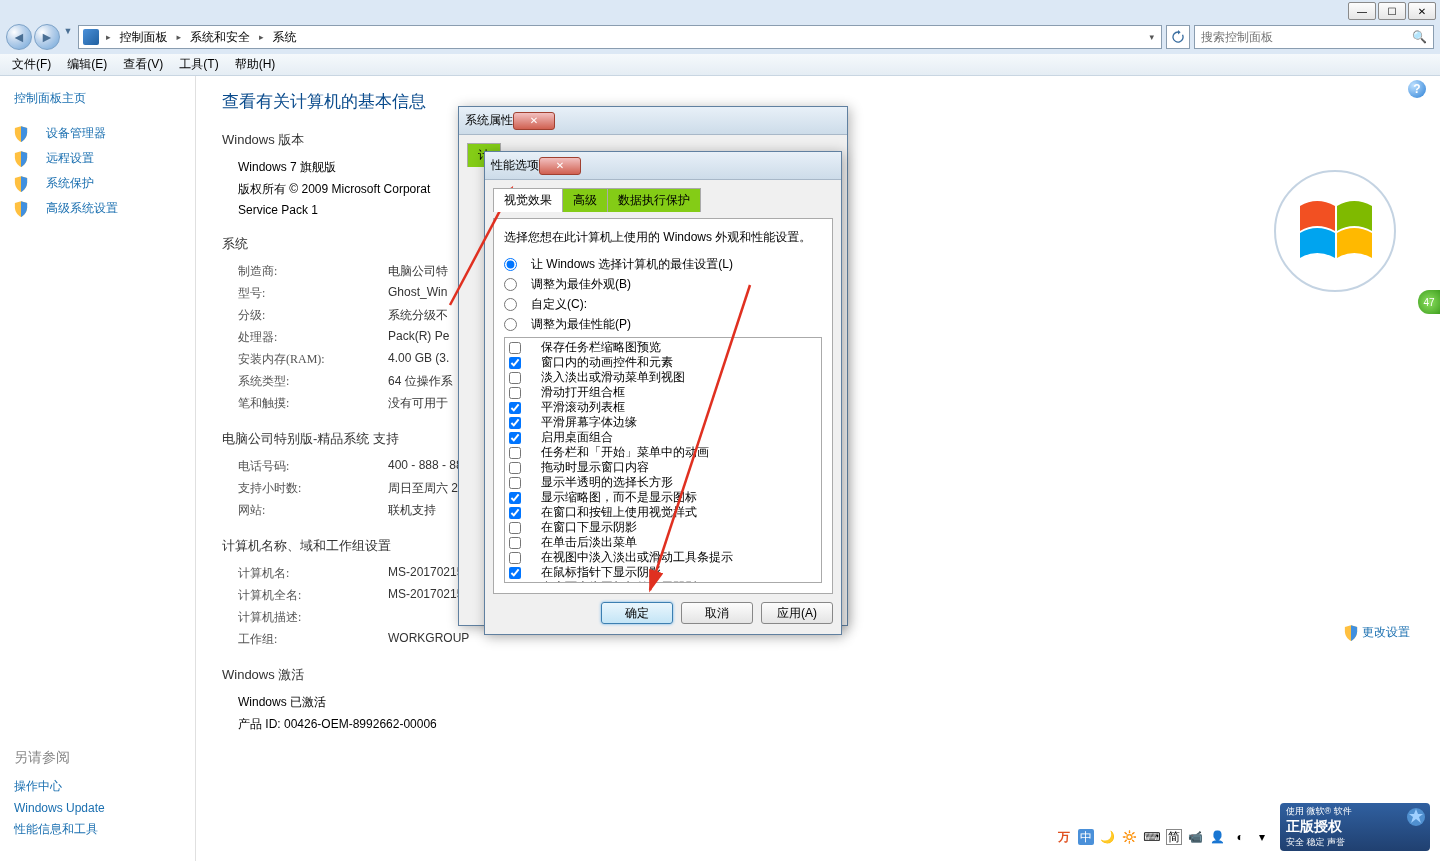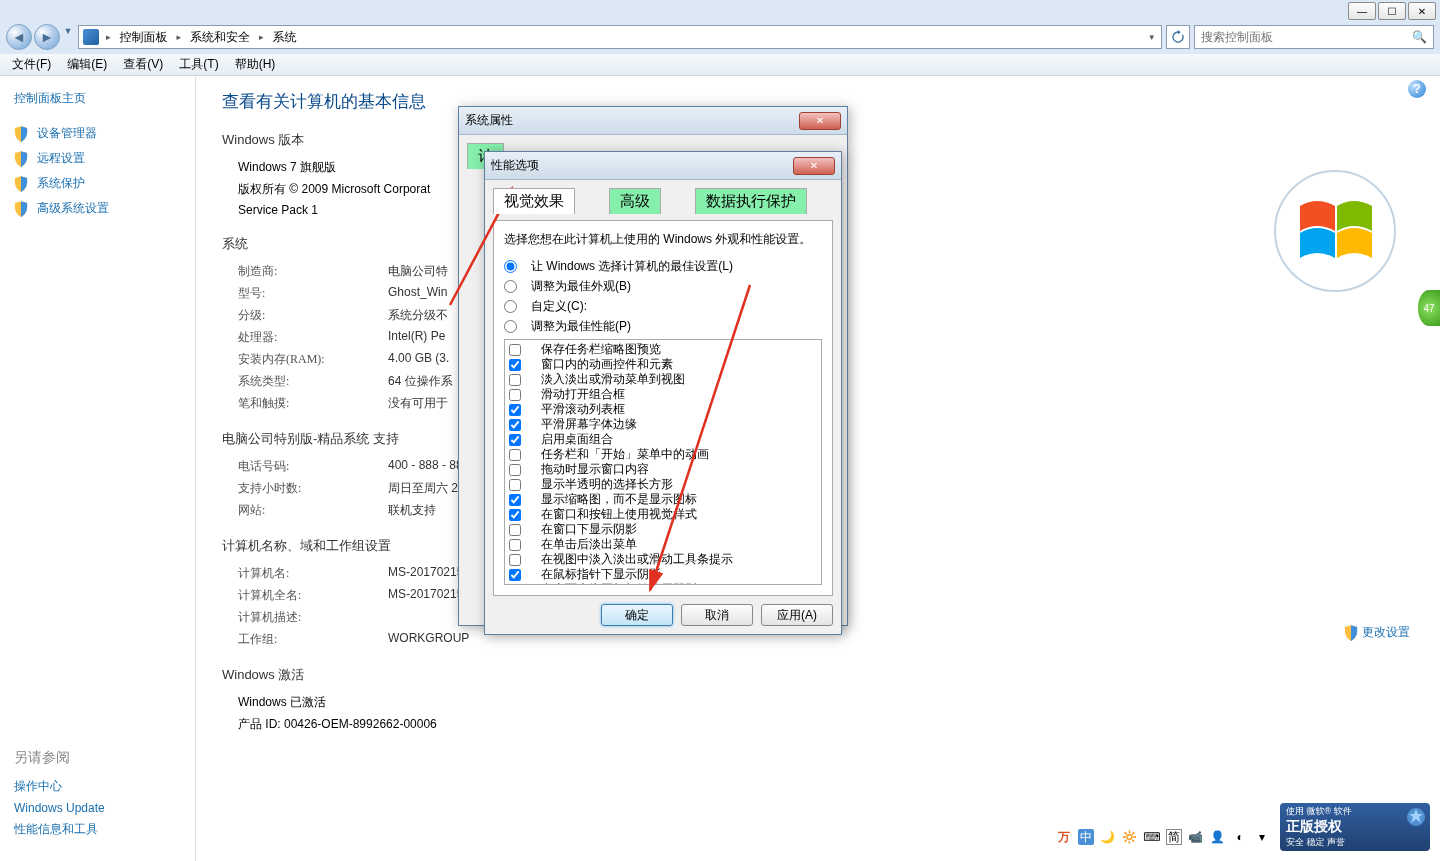--- a/index.html
+++ b/index.html
@@ -24,59 +24,59 @@
 .search-icon { color:#5a7da0; font-size:12px; margin-left:4px;}
 
 
 .menu-bar { position:absolute; top:54px; left:0; right:0; height:22px; background:linear-gradient(#f5f9fc,#e5edf4); border-bottom:1px solid #c9d6e2; display:flex; align-items:center; padding:0 4px;}
 .menu-item { padding:2px 8px; }
 
 
 .main { position:absolute; top:76px; left:0; right:0; bottom:0; background:#fff; display:flex; }
 .sidebar { width:196px; padding:14px 0 14px 14px; border-right:1px solid #e0e0e0; background:#fff;}
 .sidebar h4 { font-size:12px; font-weight:normal; color:#1a6fb0; margin-bottom:14px; }
-.side-link { display:flex; align-items:center; gap:9px; padding:4px 0; color:#1a6fb0; cursor:pointer;}
+.side-link { display:flex; align-items:center; gap:18px; padding:4px 0; color:#1a6fb0; cursor:pointer;}
 .shield { width:14px;height:16px; }
 .shield svg { width:100%;height:100%;}
 .side-section2 { position:absolute; bottom:20px; left:14px;}
 .side-section2 .hdr { color:#888; font-size:14px; margin-bottom:8px;}
 .side-section2 .lnk { color:#1a6fb0; padding:3px 0;}
 
 .content { flex:1; padding:14px 26px; position:relative; overflow:hidden;}
 .page-title { color:#0a4b8c; font-size:17px; margin-bottom:16px;}
 .section-hdr { font-size:13px; margin:18px 0 10px 0; color:#333;}
 .row { display:flex; margin:5px 0 5px 16px; font-size:12px;}
 .row .lbl { width:150px; color:#555;font-family:Liberation Serif, serif;}
 .row .val { color:#333; }
 .link-txt { color:#1a6fb0; }
 .win-logo { position:absolute; top:90px; right:40px; width:130px;height:130px;}
 
 
 .dialog { position:absolute; background:#f0f0f0; border:1px solid #6080a0; box-shadow:2px 2px 12px rgba(0,0,0,.3);}
-.dlg-titlebar { height:28px; background:linear-gradient(#e8f0f8,#cddce9); display:flex;align-items:center;justify-content:space-between;padding:0 6px; border-bottom:1px solid #a8b8c8;}
+.dlg-titlebar { height:28px; background:linear-gradient(#e8f0f8,#cddce9); display:flex;align-items:center;justify-content:flex-start;padding:0 6px; border-bottom:1px solid #a8b8c8;}
 .dlg-title { font-size:12px;}
 .dlg-close { width:42px;height:18px;border-radius:3px;background:linear-gradient(#f2c0c0,#d06050);border:1px solid #a04030;color:#fff;display:flex;align-items:center;justify-content:center;font-size:10px;}
 .dlg-body { padding:8px;}
-.tab-strip { display:flex; margin-bottom:6px; font-size:15px;gap:35px;}
-.tab { padding:3px 10px; border:1px solid #aaa; background:#86efac; margin-right:-1px; border-bottom:none;}
+.tab-strip { display:flex; margin-bottom:6px; font-size:12px;}
+.tab { padding:3px 10px; border:1px solid #aaa; background:#84cc16; margin-right:-1px; border-bottom:none;}
 .tab.active { background:#fff; position:relative; z-index:2;}
 .tab-page { background:#fff; border:1px solid #aaa; padding:10px;}
 .radio-row { display:flex;align-items:center;gap:14px;margin:3px 0;font-size:12px;}
 .radio-row input { margin:0;}
 .check-list { border:1px solid #aaa; padding:2px 4px; margin-top:4px; height:246px; overflow:hidden;}
 .check-row { display:flex;align-items:center;gap:20px;font-size:12px; line-height:15px;}
 .check-row input { margin:0; width:12px;height:12px;}
 .dlg-buttons { display:flex; justify-content:flex-end; gap:8px; margin-top:8px;}
 .dlg-buttons button { width:72px;height:22px;font-size:12px;border:1px solid #888;border-radius:3px;background:linear-gradient(#fdfdfd,#e4e4e4);}
 .dlg-buttons button.primary { border:1px solid #3c7fb1; box-shadow:0 0 3px #66afe9; background:linear-gradient(#eaf6fd,#c4e5f6);}
 
 .arrow { position:absolute; pointer-events:none;}
 .change-settings { position:absolute; right:30px; top:548px; display:flex;align-items:center;gap:4px;color:#1a6fb0;}
 
-.badge-green { position:absolute; right:0; top:290px; width:22px;height:36px;background:radial-gradient(circle,#8de060,#40a020);border-radius:50% 0 0 50%;color:#fff;font-size:10px;display:flex;align-items:center;justify-content:center;}
+.badge-green { position:absolute; right:0; top:290px; width:22px;height:24px;background:radial-gradient(circle,#8de060,#40a020);border-radius:50% 0 0 50%;color:#fff;font-size:10px;display:flex;align-items:center;justify-content:center;}
 
 .activation-box { position:absolute; right:10px; bottom:10px; width:150px;height:48px;background:linear-gradient(#3060a0,#204070);color:#fff;border-radius:4px;padding:4px 6px;font-size:11px;display:flex;align-items:center;}
 .act-star { position:absolute;right:4px;top:4px;width:20px;height:20px;}
 
 .tray { position:absolute; right:170px; bottom:16px; display:flex;gap:6px;align-items:center;}
 .tray-icon { width:16px;height:16px;display:flex;align-items:center;justify-content:center;font-size:12px;}
 
 .help-icon { position:absolute; top:4px; right:14px; width:18px;height:18px;border-radius:50%;background:radial-gradient(circle at 30% 30%,#bde0ff,#2a7fd5);color:#fff;display:flex;align-items:center;justify-content:center;font-size:12px;font-weight:bold;}
 </style>
 </head>
@@ -199,21 +199,21 @@
         <div class="row">
           <span class="lbl">型号:</span>
           <span class="val">Ghost_Win</span>
         </div>
         <div class="row">
           <span class="lbl">分级:</span>
           <span class="val link-txt">系统分级不</span>
         </div>
         <div class="row">
           <span class="lbl">处理器:</span>
-          <span class="val">Intel(R) Pe</span>
+          <span class="val">Pack(R) Pe</span>
         </div>
         <div class="row">
           <span class="lbl">安装内存(RAM):</span>
           <span class="val">4.00 GB (3.</span>
         </div>
         <div class="row">
           <span class="lbl">系统类型:</span>
           <span class="val">64 位操作系</span>
         </div>
         <div class="row">

